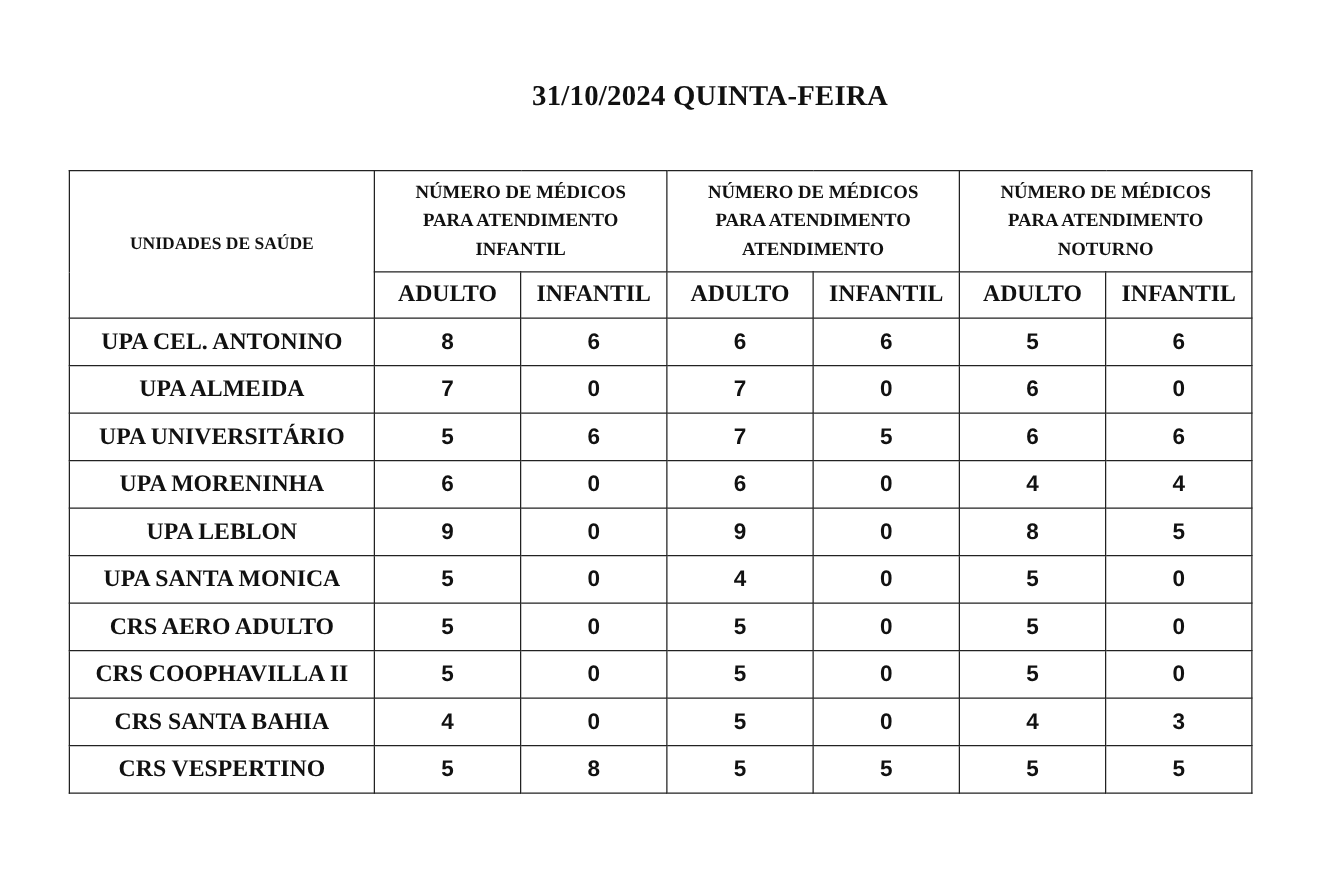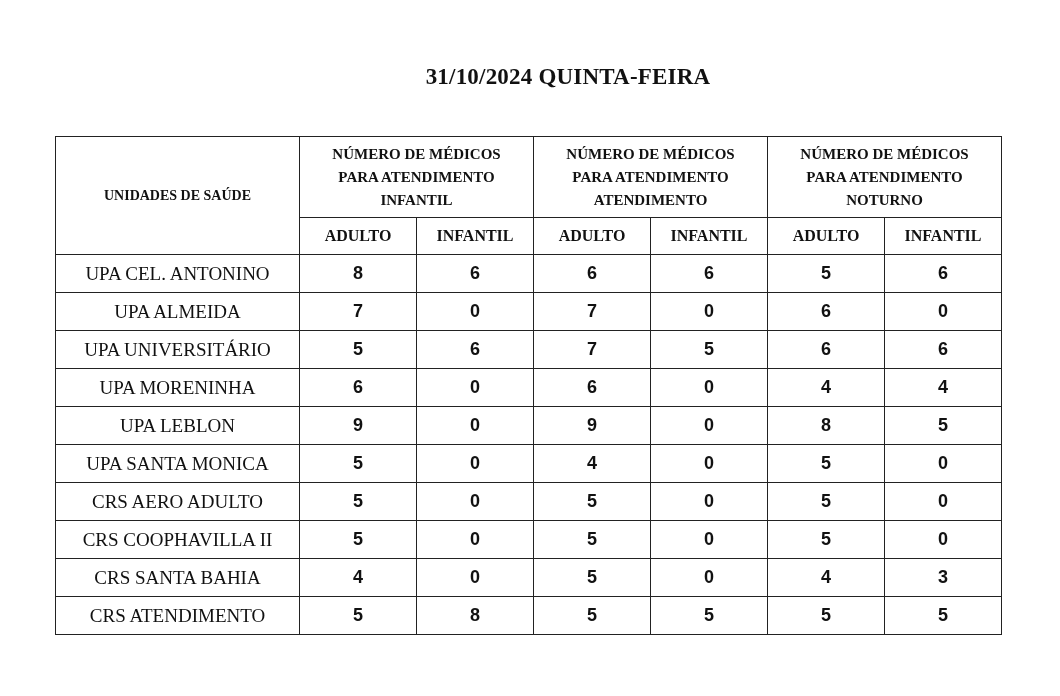--- a/index.html
+++ b/index.html
@@ -9,22 +9,22 @@
       font-family: "Liberation Serif", serif; font-weight: bold; font-size: 23px; letter-spacing: 0.2px;
     }
     table {
       position: absolute; left: 55px; top: 136px;
       border-collapse: collapse; table-layout: fixed;
     }
     td, th { border: 1.5px solid #222; padding: 0; text-align: center; vertical-align: middle; }
     th { font-family: "Liberation Serif", serif; font-weight: bold; }
     .h-unit { font-size: 14px; width: 243px; }
     .h-shift { font-size: 15px; line-height: 23px; height: 80px; }
-    .h-sub { font-size: 16px; height: 36px; margin-top: 40px; }
-    td.name { font-family: "Liberation Serif", serif; font-weight: normal; font-size: 19px; height: 37px; white-space: nowrap; }
+    .h-sub { font-size: 19px; height: 36px; margin-top: 40px; }
+    td.name { font-family: "Liberation Serif", serif; font-weight: bold; font-size: 19px; height: 37px; white-space: nowrap; }
     td.num { font-family: "Liberation Sans", sans-serif; font-weight: bold; font-size: 18px; }
     col.c-name { width: 243px; }
     col.c-a1 { width: 117px; } col.c-i1 { width: 117px; }
     col.c-a2 { width: 117px; } col.c-i2 { width: 117px; }
     col.c-a3 { width: 117px; } col.c-i3 { width: 117px; }
   </style>
 </head>
 <body>
 
 <div class="title">31/10/2024 QUINTA-FEIRA</div>
@@ -143,21 +143,21 @@
       <tr>
         <td class="name">CRS SANTA BAHIA</td>
         <td class="num">4</td>
         <td class="num">0</td>
         <td class="num">5</td>
         <td class="num">0</td>
         <td class="num">4</td>
         <td class="num">3</td>
       </tr>
       <tr>
-        <td class="name">CRS ATENDIMENTO</td>
+        <td class="name">CRS VESPERTINO</td>
         <td class="num">5</td>
         <td class="num">8</td>
         <td class="num">5</td>
         <td class="num">5</td>
         <td class="num">5</td>
         <td class="num">5</td>
       </tr>
     </tbody>
 </table>
 

